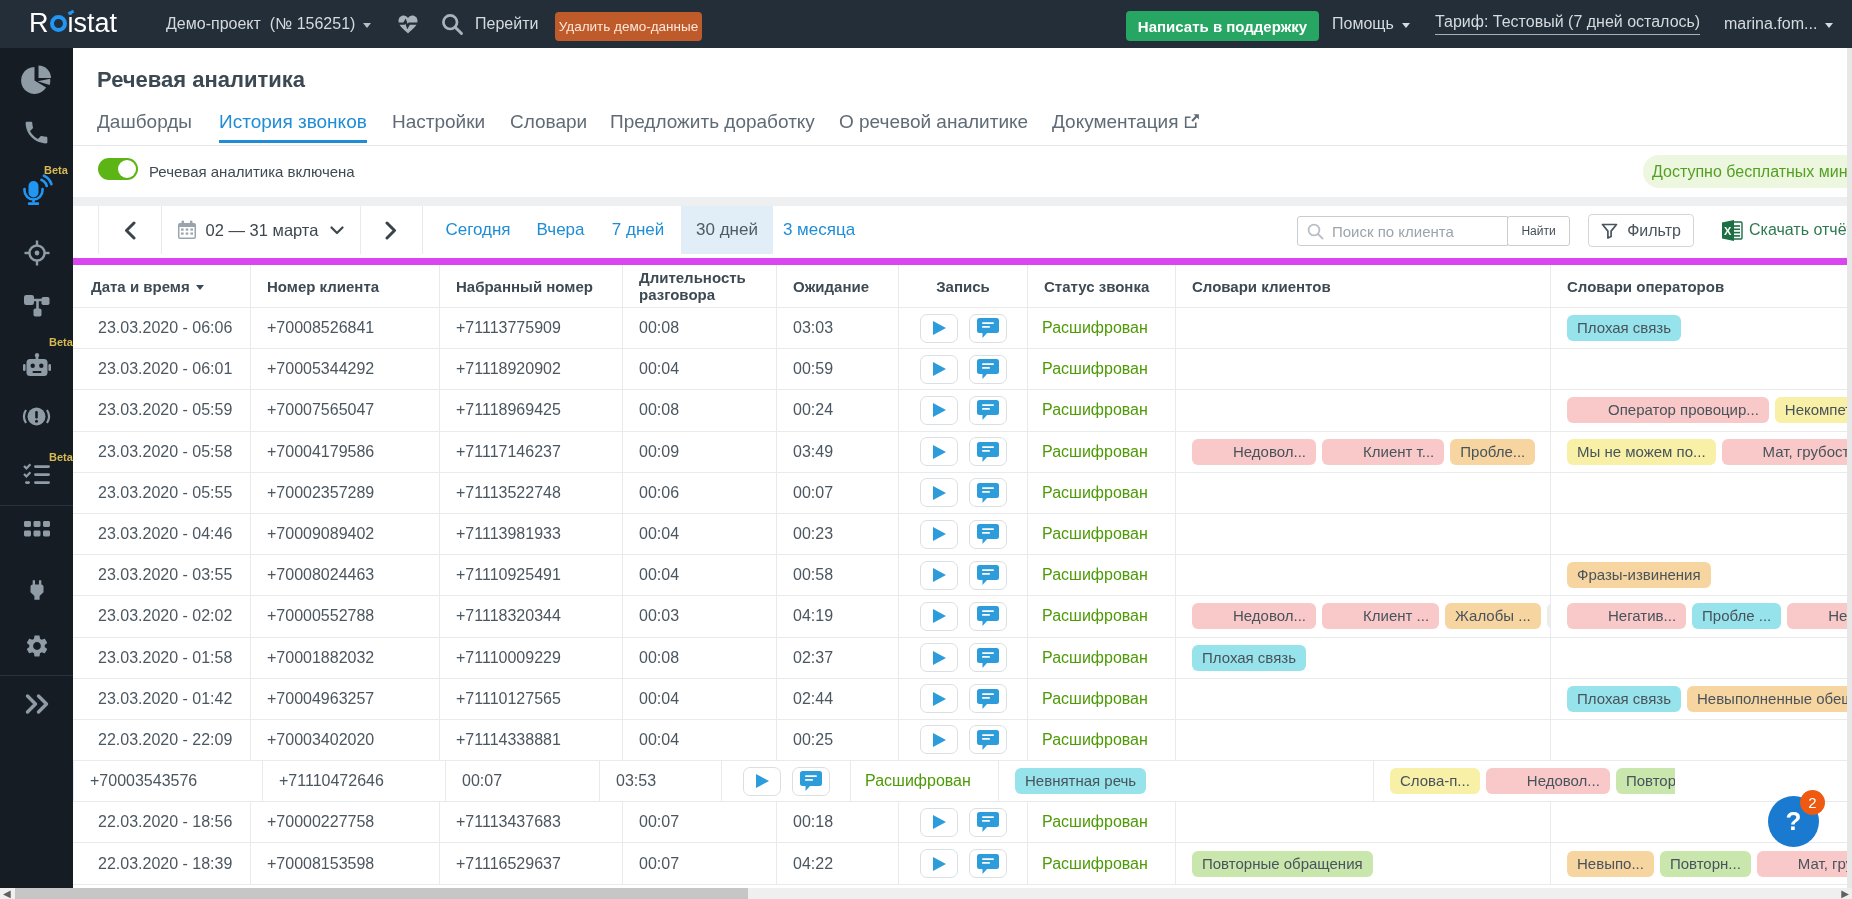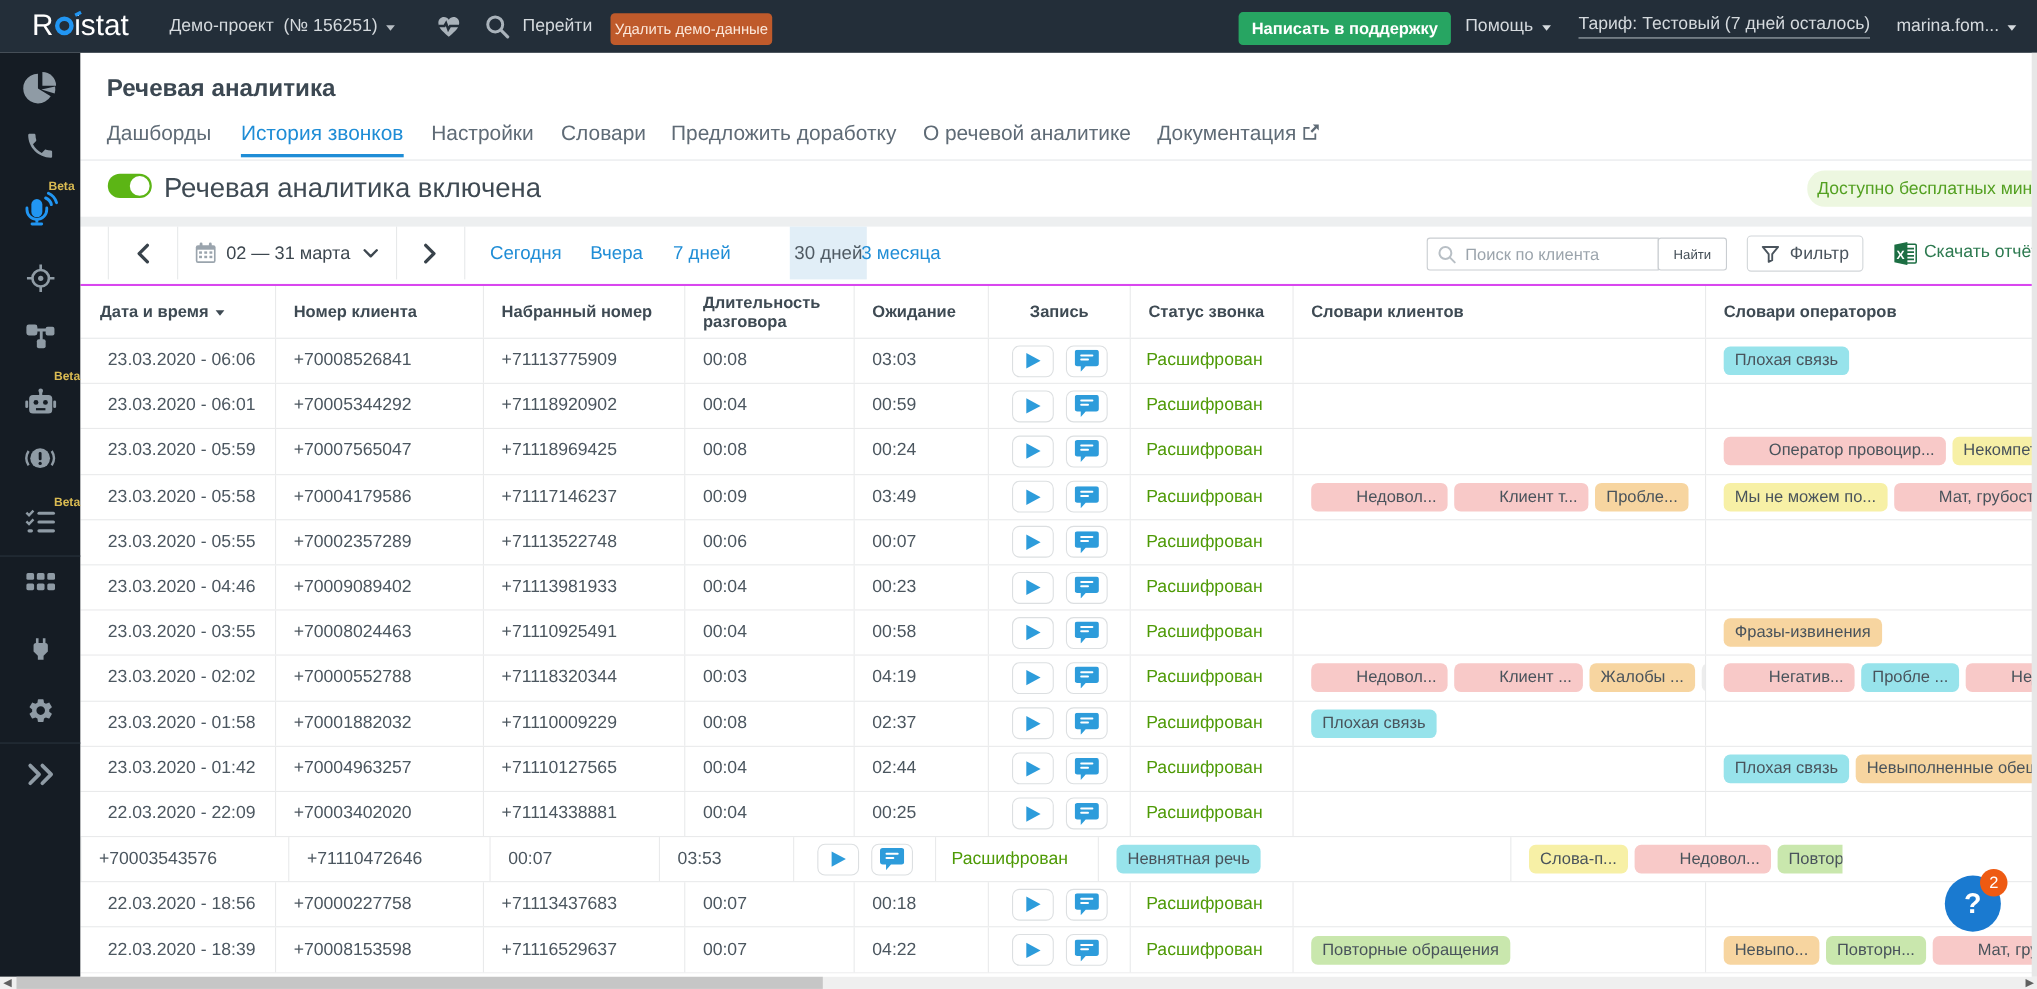--- a/index.html
+++ b/index.html
@@ -19,39 +19,39 @@
 .sb-div { position:absolute; left:0; width:73px; height:1px; background:#29323c; }
 
 
 #title { left:97px; top:67px; font-size:22px; font-weight:bold; color:#3c4852; }
 .tab { position:absolute; top:111px; height:22px; line-height:22px; font-size:19px; color:#5f6b76; }
 .tab.active { color:#1f8dd6; }
 #tab-under { left:219px; top:140px; width:148px; height:3px; background:#1f8dd6; }
 #tabs-border { left:73px; top:145px; width:1779px; height:1px; background:#e4e7e9; }
 #toggle { left:98px; top:158px; width:40px; height:22px; background:#5cb515; border-radius:11px; }
 #toggle::after { content:""; position:absolute; right:2px; top:2px; width:18px; height:18px; background:#fff; border-radius:50%; }
-#toggle-label { left:149px; top:146px; height:50px; display:flex; align-items:center; font-size:25px; color:#3f4a53; }
+#toggle-label { left:149px; top:146px; height:50px; display:flex; align-items:center; font-size:15px; color:#3f4a53; }
 #free-pill { left:1643px; top:155px; width:240px; white-space:nowrap; height:33px; background:#edf7e0; border-radius:16px; color:#53a021; font-size:16px; display:flex; align-items:center; padding-left:9px; }
 #gray-strip { left:73px; top:197px; width:1779px; height:9px; background:#edeff0; }
 
 
 .tcb { position:absolute; top:206px; width:1px; height:48px; background:#e7e9ea; }
 .navch { position:absolute; top:206px; height:48px; display:flex; align-items:center; justify-content:center; }
 #date-cell { left:161px; top:206px; width:199px; height:48px; display:flex; align-items:center; justify-content:center; color:#3d474f; font-size:16.5px; }
 .preset { position:absolute; top:206px; height:48px; display:flex; align-items:center; justify-content:center; color:#1f8dd6; font-size:17px; white-space:nowrap; }
-#p30 { left:681px; width:70px; background:#e1eef7; color:#4f5a63;margin-left:37px; }
+#p30 { left:681px; width:92px; background:#e1eef7; color:#4f5a63; }
 #search-box { left:1297px; top:216px; width:211px; height:30px; border:1px solid #c9cdd1; border-radius:3px 0 0 3px; display:flex; align-items:center; color:#9ba4ac; font-size:15px; background:#fff; }
 #find-btn { left:1507px; top:216px; width:63px; height:30px; border:1px solid #c9cdd1; border-radius:3px; background:#fff; display:flex; align-items:center; justify-content:center; color:#434e57; font-size:12px; }
 #filter-btn { left:1588px; top:214px; width:106px; height:33px; border:1px solid #d2d6d9; border-radius:4px; background:#fff; display:flex; align-items:center; justify-content:center; color:#4a545d; font-size:16px; }
 #dl { left:1722px; top:206px; height:48px; display:flex; align-items:center; }
 #dl span { color:#2d7a50; font-size:16px; margin-left:6px; white-space:nowrap; }
 
 
 #table { left:73px; top:258px; width:1779px; height:627px; overflow:hidden; }
-#thead { display:flex; height:50px; border-top:2px solid #d946ef; border-bottom:1px solid #e7e9ea; }
+#thead { display:flex; height:50px; border-top:7px solid #d946ef; border-bottom:1px solid #e7e9ea; }
 #thead > div { font-size:15px; font-weight:bold; color:#3e4a53; display:flex; align-items:center; padding-left:16px; }
 .row { display:flex; height:41.2px; border-bottom:1px solid #e9eaeb; font-size:16px; color:#4b565f; }
 .row > div { display:flex; align-items:center; padding-left:16px; overflow:hidden; flex-shrink:0; }
 .c1 { width:177px; }
 .c2 { width:189px; border-left:1px solid #e9eaeb; }
 .c3 { width:183px; border-left:1px solid #e9eaeb; }
 .c4 { width:154px; border-left:1px solid #e9eaeb; }
 .c5 { width:122px; border-left:1px solid #e9eaeb; }
 .c6 { width:129px; border-left:1px solid #e9eaeb; justify-content:center; padding-left:0 !important; }
 .c7 { width:148px; border-left:1px solid #e9eaeb; }
@@ -76,21 +76,21 @@
 #vscroll { left:1847px; top:48px; width:5px; height:840px; background:#e7e7e7; z-index:35; }
 #help-fab { left:1768px; top:796px; width:51px; height:51px; border-radius:50%; background:#1a7ad0; z-index:50; display:flex; align-items:center; justify-content:center; color:#fff; font-size:26px; font-weight:bold; }
 #help-badge { left:1800px; top:790px; width:25px; height:25px; border-radius:50%; background:#ee5a12; z-index:51; display:flex; align-items:center; justify-content:center; color:#fff; font-size:15px; }
 </style>
 </head>
 <body>
 <div id="app">
 
   <div class="abs" id="topbar">
     <div style="position:absolute; left:29px; top:8px; color:#fff; font-size:27px;">R<span style="display:inline-block; width:17px; height:17px; border:4.5px solid #2196f3; border-radius:50%; margin:0 1px;"></span><span style="position:relative;">istat<span style="position:absolute; left:0px; top:3px; width:6px; height:3px; background:#2196f3; transform:rotate(-28deg);"></span></span></div>
-    <div class="tbi" style="left:154px;">Демо-проект&nbsp; (№ 156251)<span class="car"></span></div>
+    <div class="tbi" style="left:166px;">Демо-проект&nbsp; (№ 156251)<span class="car"></span></div>
     <div class="tbi" style="left:398px;">
         <svg width="20" height="19" viewBox="0 0 20 19">
           <path fill="#aab3bb" d="M10 18.5 C6.5 15 0.5 11 0.5 5.8 C0.5 2.8 2.7 0.5 5.6 0.5 C7.4 0.5 9.1 1.5 10 3 C10.9 1.5 12.6 0.5 14.4 0.5 C17.3 0.5 19.5 2.8 19.5 5.8 C19.5 11 13.5 15 10 18.5 Z"></path>
           <path fill="none" stroke="#232e39" stroke-width="2.2" d="M0.5 8.6 h5.5 l1.5-2.6 2 5.6 1.7-3 h8.3"></path>
         </svg>
       </div>
     <div class="tbi" style="left:441px;">
         <svg width="23" height="23" viewBox="0 0 23 23">
           <circle cx="9.2" cy="9.2" r="6.8" fill="none" stroke="#aab3bb" stroke-width="2.7"></circle>
           <line x1="14.2" y1="14.2" x2="20.5" y2="20.5" stroke="#aab3bb" stroke-width="2.9" stroke-linecap="round"></line>

